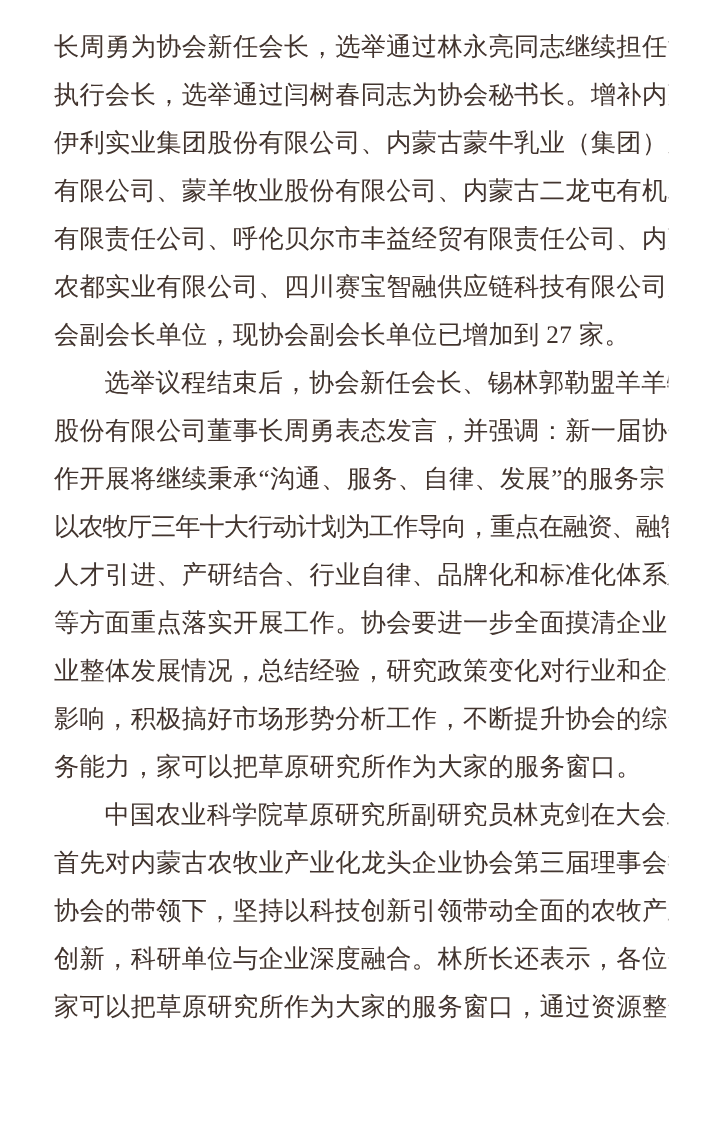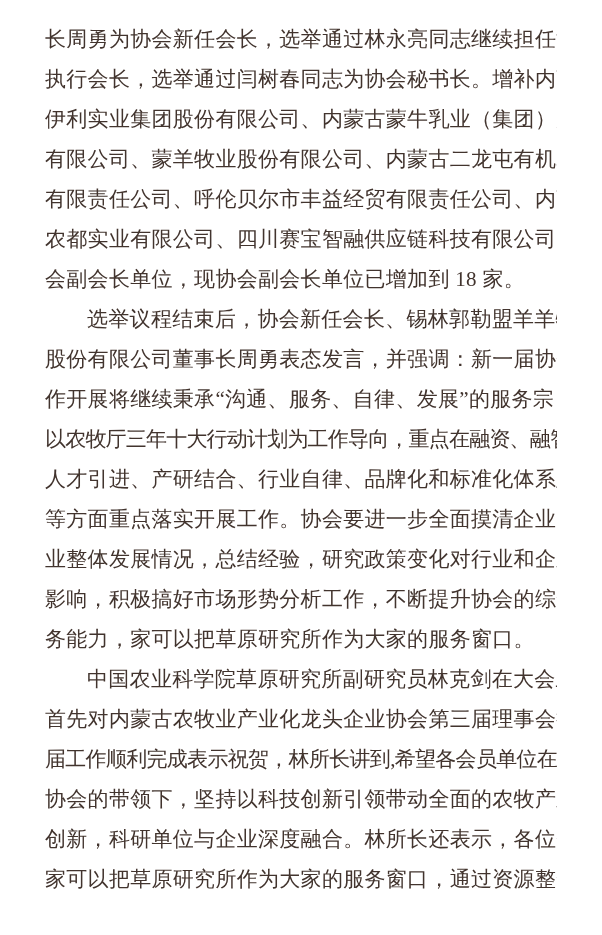--- a/index.html
+++ b/index.html
@@ -41,34 +41,33 @@
 
 <div class="page">
   <div class="content">
 
     <div class="line">长周勇为协会新任会长，选举通过林永亮同志继续担任协会</div>
     <div class="line">执行会长，选举通过闫树春同志为协会秘书长。增补内蒙古</div>
     <div class="line">伊利实业集团股份有限公司、内蒙古蒙牛乳业（集团）股份</div>
     <div class="line">有限公司、蒙羊牧业股份有限公司、内蒙古二龙屯有机农业</div>
     <div class="line">有限责任公司、呼伦贝尔市丰益经贸有限责任公司、内蒙古</div>
     <div class="line">农都实业有限公司、四川赛宝智融供应链科技有限公司为协</div>
-    <div class="line para-end">会副会长单位，现协会副会长单位已增加到 18 家。</div>
+    <div class="line para-end">会副会长单位，现协会副会长单位已增加到 27 家。</div>
 
     <div class="line indent">选举议程结束后，协会新任会长、锡林郭勒盟羊羊牧业</div>
     <div class="line">股份有限公司董事长周勇表态发言，并强调：新一届协会工</div>
     <div class="line">作开展将继续秉承“沟通、服务、自律、发展”的服务宗旨，</div>
     <div class="line tight">以农牧厅三年十大行动计划为工作导向，重点在融资、融智、</div>
     <div class="line">人才引进、产研结合、行业自律、品牌化和标准化体系建设</div>
     <div class="line">等方面重点落实开展工作。协会要进一步全面摸清企业、行</div>
     <div class="line">业整体发展情况，总结经验，研究政策变化对行业和企业的</div>
     <div class="line">影响，积极搞好市场形势分析工作，不断提升协会的综合服</div>
     <div class="line para-end">务能力，家可以把草原研究所作为大家的服务窗口。</div>
 
     <div class="line indent">中国农业科学院草原研究所副研究员林克剑在大会上</div>
     <div class="line">首先对内蒙古农牧业产业化龙头企业协会第三届理事会换</div>
-    <div class="line tight">届工作顺利完成表示祝贺，林所长讲到,希望各会员单位在</div>
     <div class="line">协会的带领下，坚持以科技创新引领带动全面的农牧产业的</div>
     <div class="line">创新，科研单位与企业深度融合。林所长还表示，各位企业</div>
     <div class="line">家可以把草原研究所作为大家的服务窗口，通过资源整合，</div>
 
   </div>
 
 </div>
 
 </body></html>

